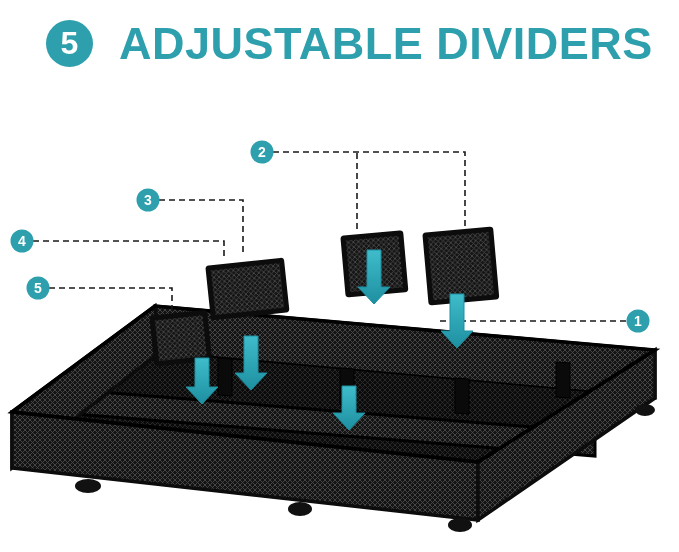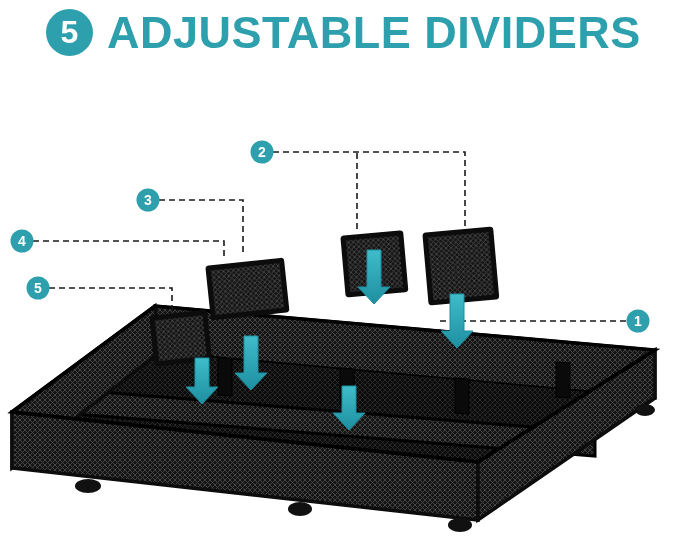--- a/index.html
+++ b/index.html
@@ -8,21 +8,21 @@
     --background:#FFFFFF;
   }
   *{box-sizing:border-box}
   html,body{margin:0;padding:0}
   body{width:679px;height:552px;background:var(--background);font-family:"Liberation Sans",sans-serif;overflow:hidden}
   .page{position:relative;width:679px;height:552px;background:var(--background)}
   .diagram{position:absolute;left:0;top:0}
   header{position:absolute;top:9px;left:46px;display:flex;align-items:center;gap:14px;z-index:2}
   .count-badge{width:47px;height:47px;border-radius:50%;background:var(--accent);color:#fff;
     display:flex;align-items:center;justify-content:center;font-size:32px;font-weight:bold;flex:0 0 auto}
-  h1{margin:0;font-size:45px;font-weight:bold;color:var(--accent);letter-spacing:.5px;line-height:1;white-space:nowrap}
+  h1{margin:12px;font-size:45px;font-weight:bold;color:var(--accent);letter-spacing:.5px;line-height:1;white-space:nowrap}
   .mesh-wire{stroke:var(--mesh-wire)}
   .frame{stroke:var(--drawer-frame)}
   .accent-fill{fill:var(--accent)}
   .badge-num{fill:#fff;font:bold 14px "Liberation Sans",sans-serif;text-anchor:middle}
   .dash{fill:none;stroke:var(--callout-line);stroke-width:1.6;stroke-dasharray:6 4}
   .arrow{fill:url(#arrowGrad);stroke:var(--arrow-dark);stroke-width:1}
   .s1{stop-color:var(--arrow-light)} .s2{stop-color:var(--arrow-dark)}
   .foot{fill:#111}
 </style>
 </head>

